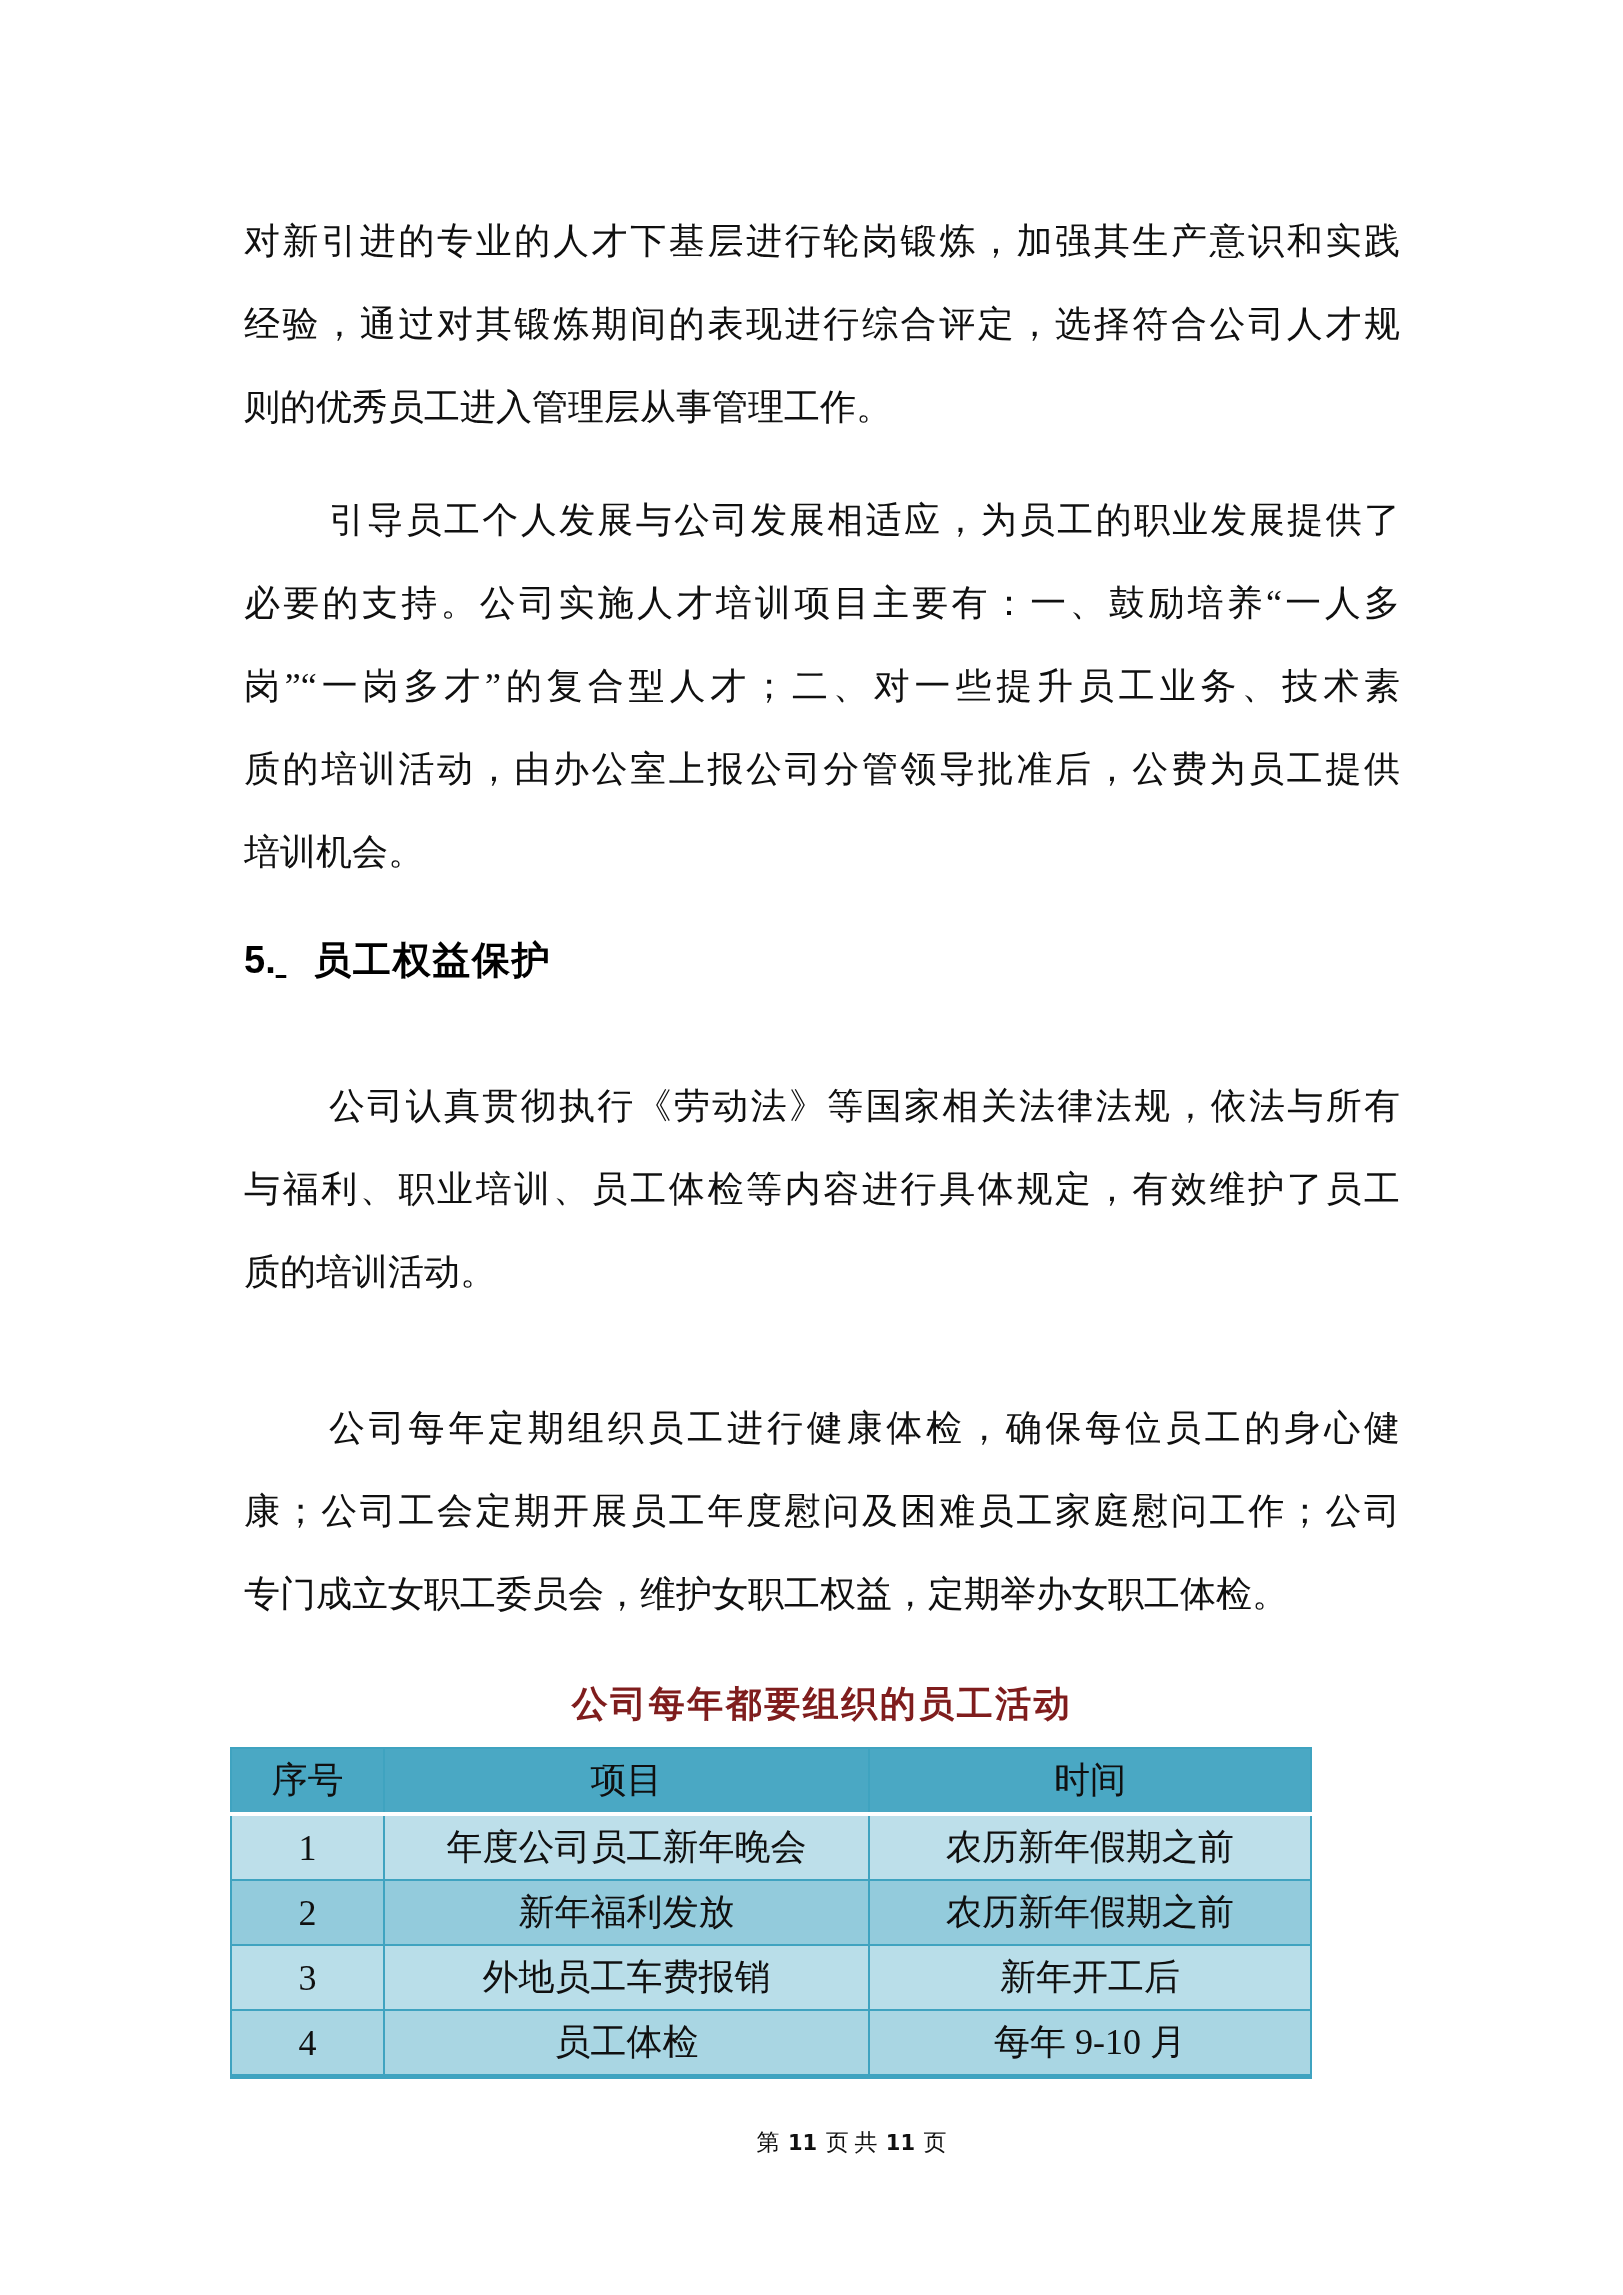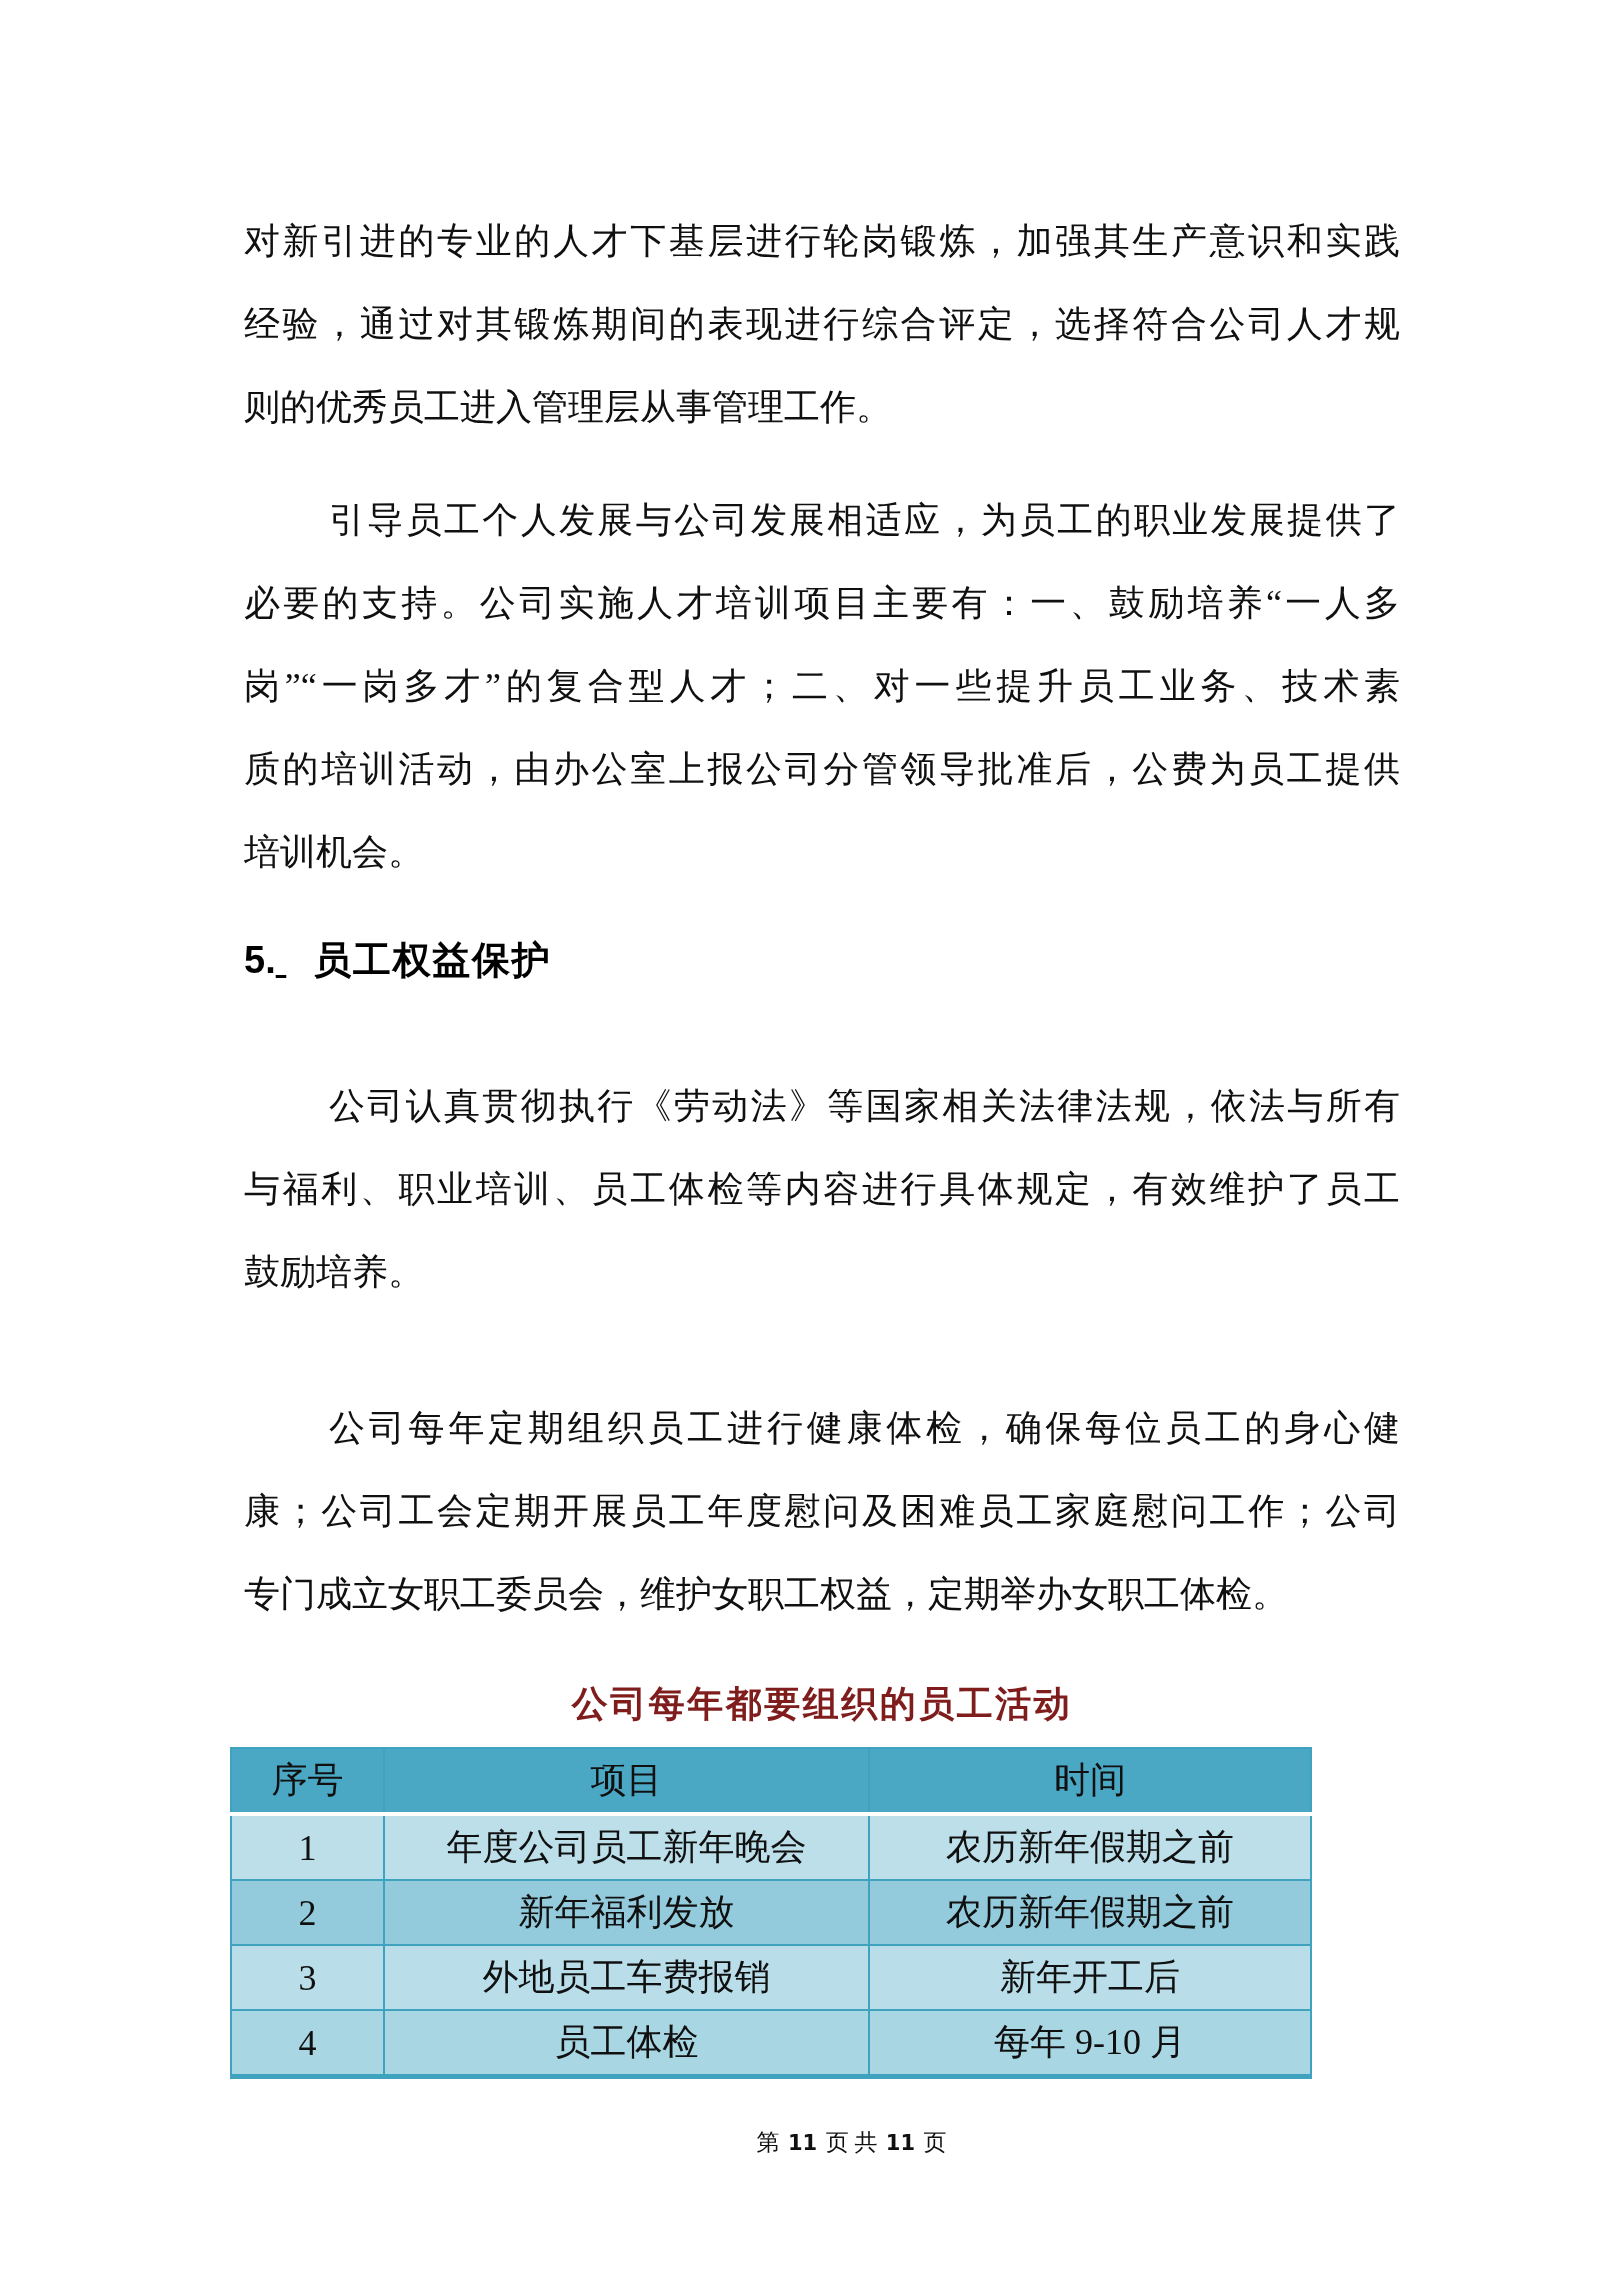--- a/index.html
+++ b/index.html
@@ -127,21 +127,21 @@
   </div>
 
   <h2 class="heading">
     <span class="hnum">5.</span>
     <span class="htext">员工权益保护</span>
   </h2>
 
   <div class="para" style="top:1065px">
     <div class="jline indent">公司认真贯彻执行《劳动法》等国家相关法律法规，依法与所有</div>
     <div class="jline">与福利、职业培训、员工体检等内容进行具体规定，有效维护了员工</div>
-    <div class="jline last">鼓励培养。</div>
+    <div class="jline last">质的培训活动。</div>
   </div>
 
   <div class="para" style="top:1387px">
     <div class="jline indent">公司每年定期组织员工进行健康体检，确保每位员工的身心健</div>
     <div class="jline">康；公司工会定期开展员工年度慰问及困难员工家庭慰问工作；公司</div>
     <div class="jline last">专门成立女职工委员会，维护女职工权益，定期举办女职工体检。</div>
   </div>
 
   <div class="table-title">公司每年都要组织的员工活动</div>
 

